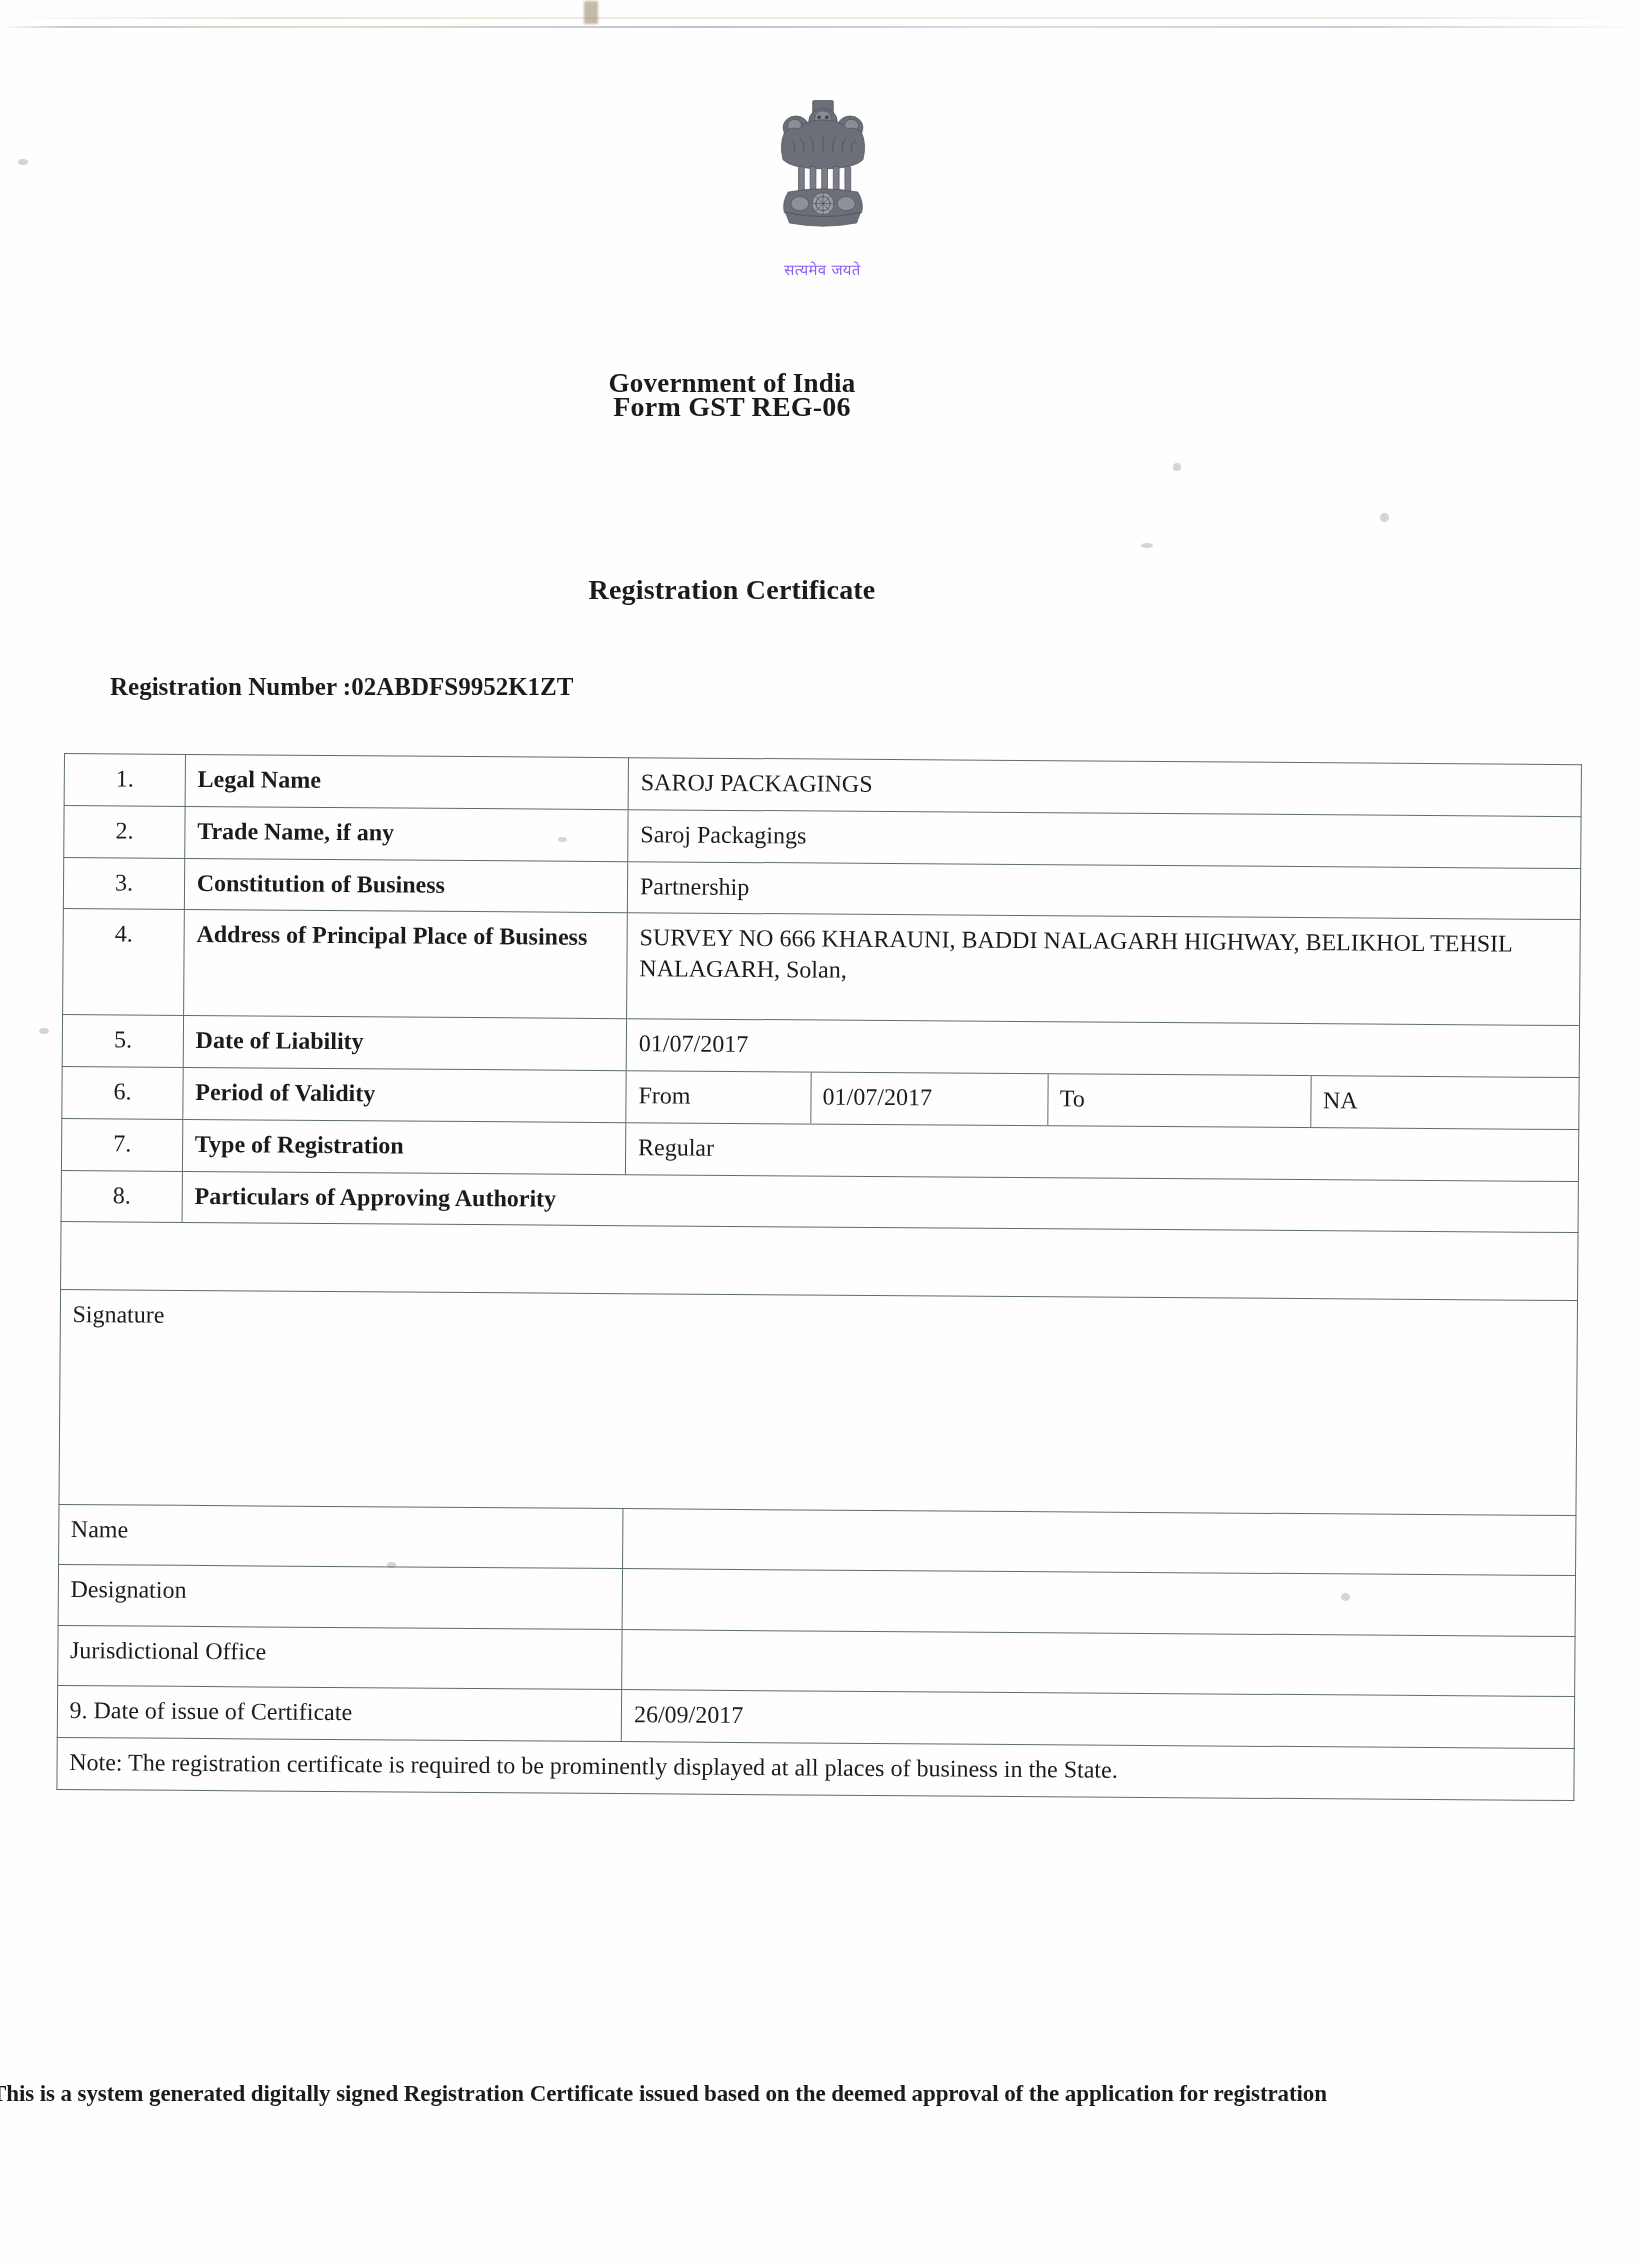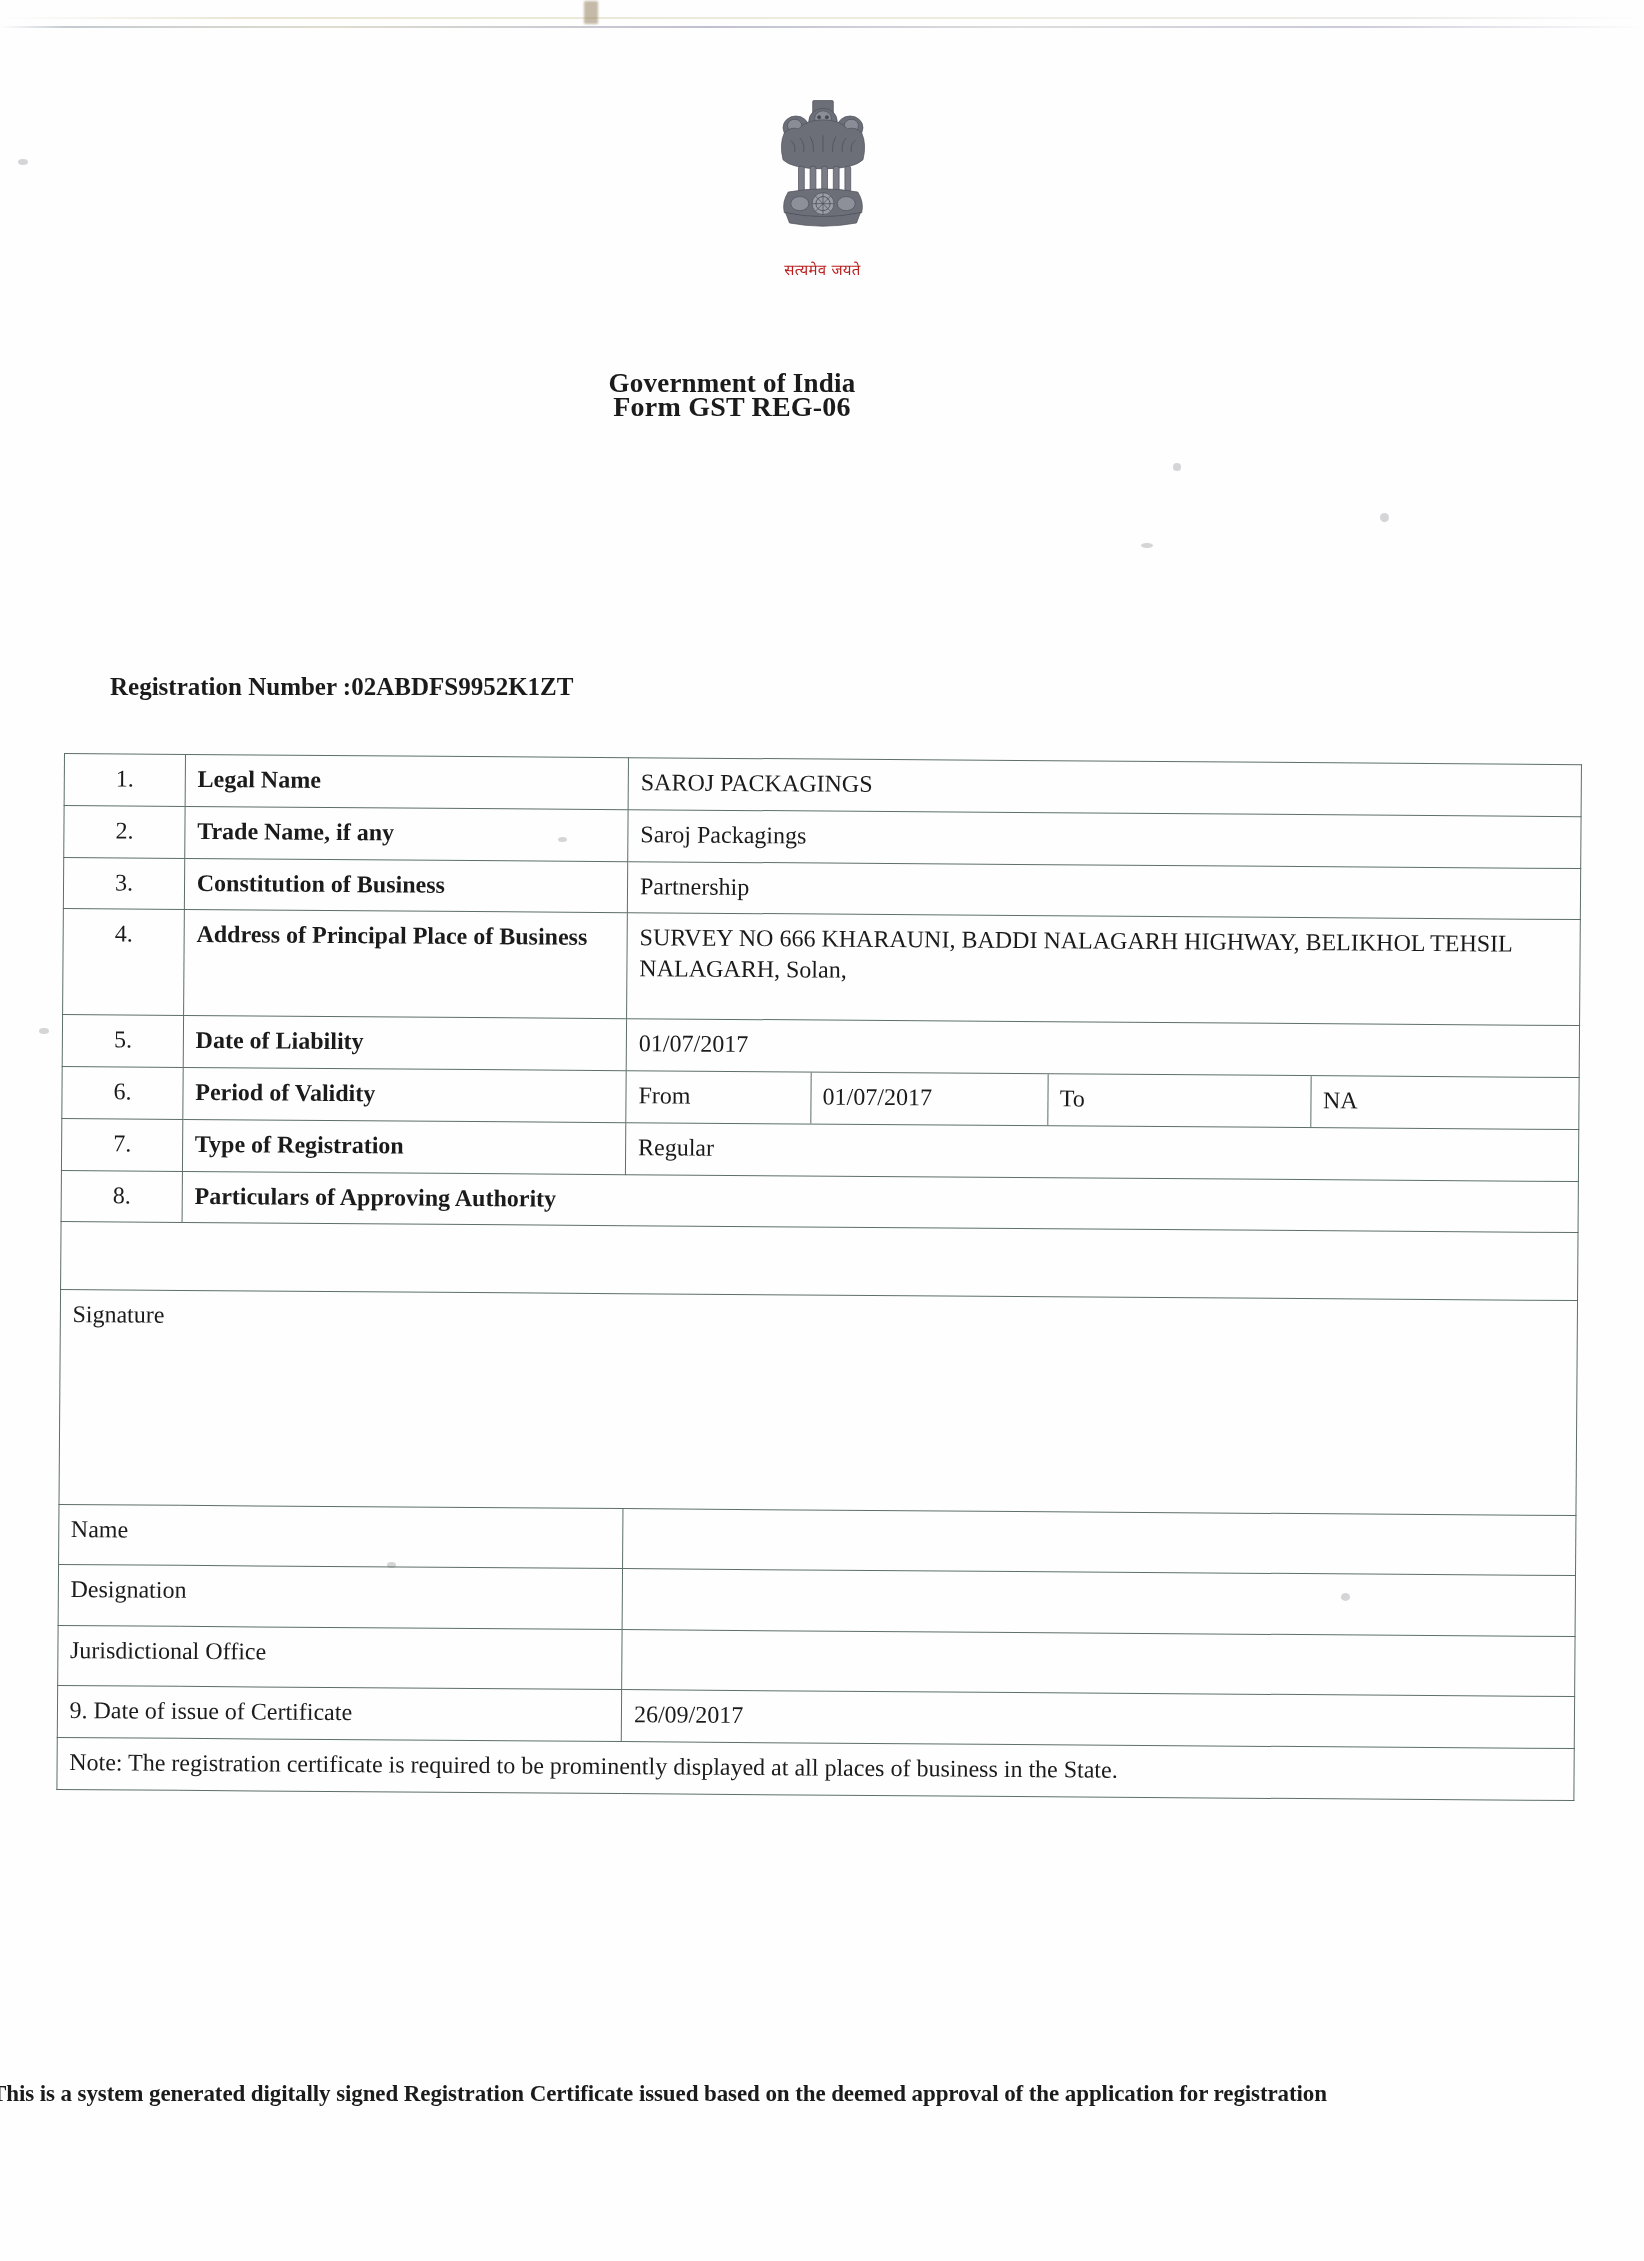--- a/index.html
+++ b/index.html
@@ -61,21 +61,21 @@
   .emblem-wrap {
     position: absolute;
     left: 758px; top: 90px;
     width: 129px; height: 193px;
     text-align: center;
   }
   .emblem-svg { display: block; margin: 0 auto; }
   .emblem-motto {
     font-family: "DejaVu Sans", sans-serif;
     font-size: 15px;
-    color: #b91c1c;
+    color: #8b5cf6;
     letter-spacing: 0.3px;
     margin-top: 1.3px;
   }
 
   
   .hdr {
     position: absolute;
     width: 1464px;
     text-align: center;
     left: 0;
@@ -219,20 +219,21 @@
         <ellipse cx="126" cy="176" rx="14" ry="11" fill="#8e9099"></ellipse>
 
         <path d="M32 190 q58 12 116 0 l-6 16 q-52 10 -104 0 z"></path>
       </g>
     </svg>
     <div class="emblem-motto">सत्यमेव जयते</div>
   </div>
 
   <div class="hdr hdr-govt">Government of India</div>
   <div class="hdr hdr-form">Form GST REG-06</div>
+  <div class="hdr hdr-title">Registration Certificate</div>
 
   <div class="regline">
     <span class="lbl">Registration Number :</span><span class="val">02ABDFS9952K1ZT</span>
   </div>
 
   <div class="tbl-skew">
     <table class="cert">
       <tbody>
         <tr>
           <td class="sn">1.</td>

